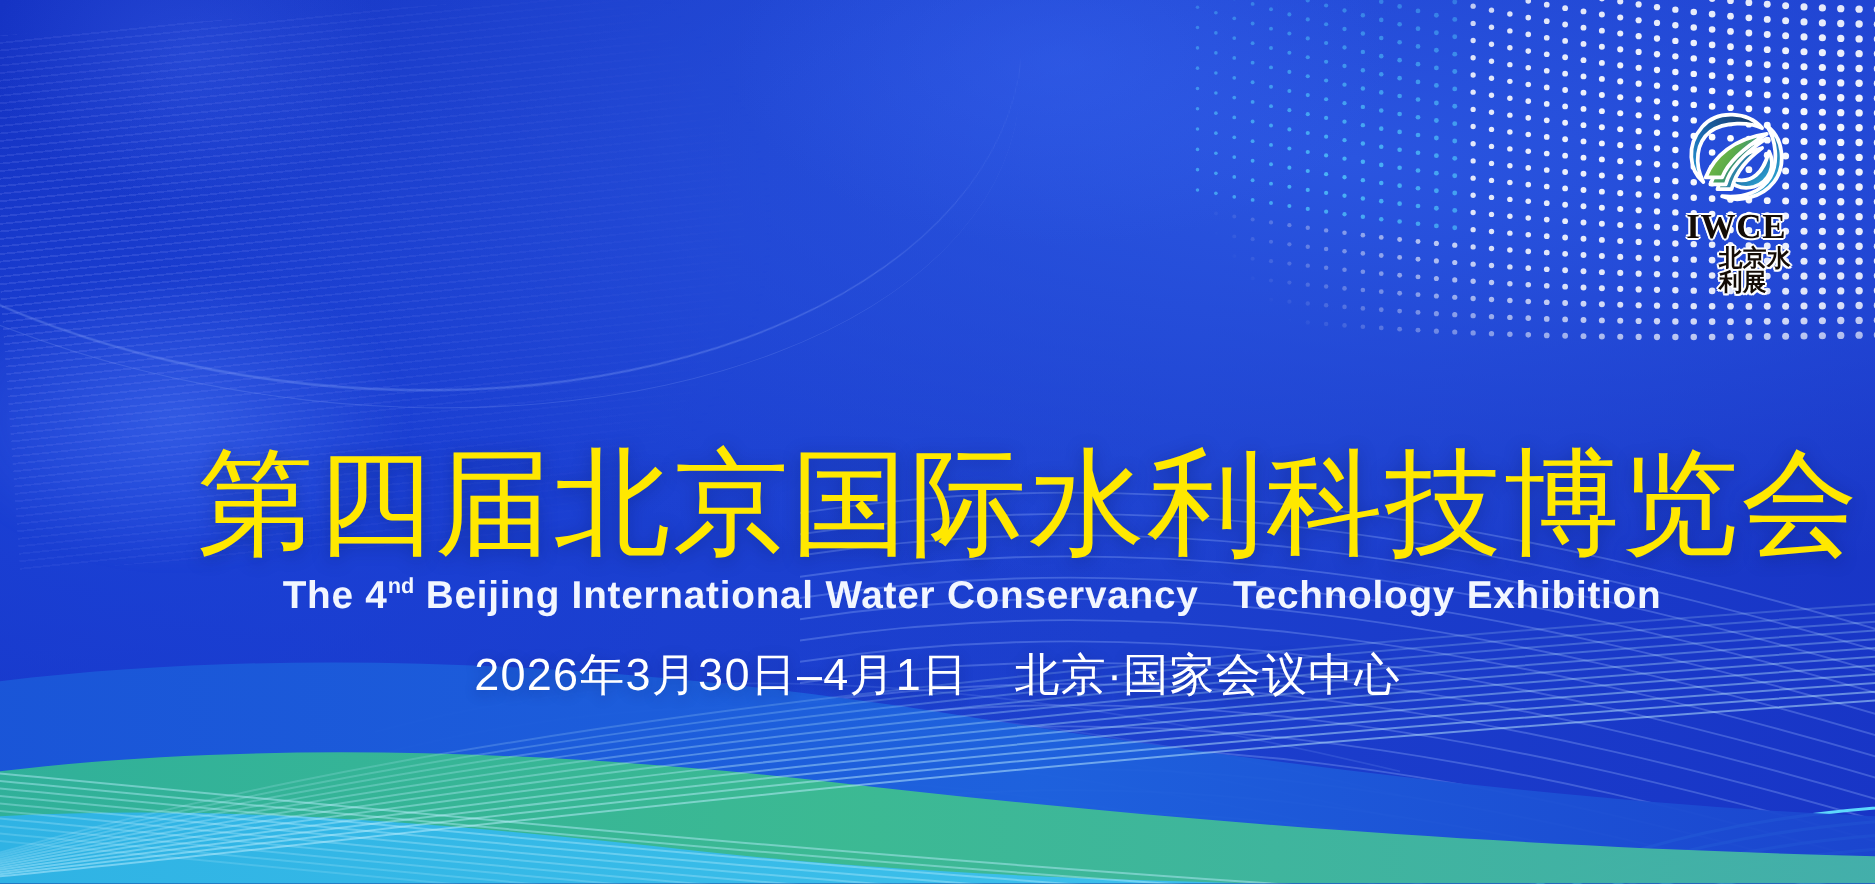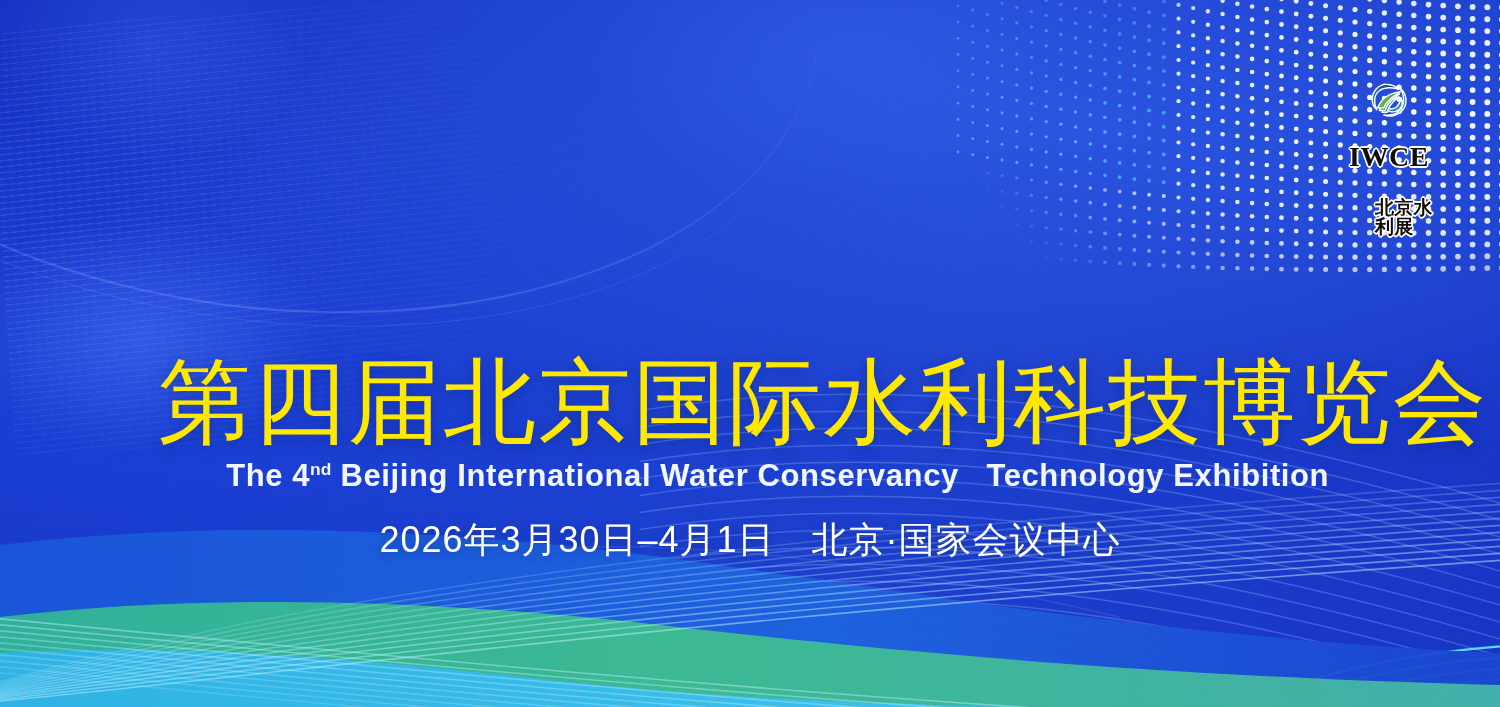--- a/index.html
+++ b/index.html
@@ -126,21 +126,21 @@
     letter-spacing:1px;
     line-height:1.2;
     white-space:pre;
     text-shadow:0 2px 10px rgba(4,20,90,.3);
   }
 
   
   #logo{
     position:absolute;right:50px;top:78px;
     width:122px;height:158px;
-    display:flex;flex-direction:column;align-items:center;gap:25px;
+    display:flex;flex-direction:column;align-items:center;
   }
   #logo-mark{width:112px;height:100px;display:block;}
   #logo-wordmark{
     margin-top:-4px;
     font-family:"Liberation Serif","DejaVu Serif",serif;
     font-size:28px;font-weight:700;color:#140c06;line-height:1;
     letter-spacing:.5px;
     text-shadow:
       -1.6px 0 0 #fff, 1.6px 0 0 #fff, 0 -1.6px 0 #fff, 0 1.6px 0 #fff,
       -1.2px -1.2px 0 #fff, 1.2px -1.2px 0 #fff, -1.2px 1.2px 0 #fff, 1.2px 1.2px 0 #fff;

